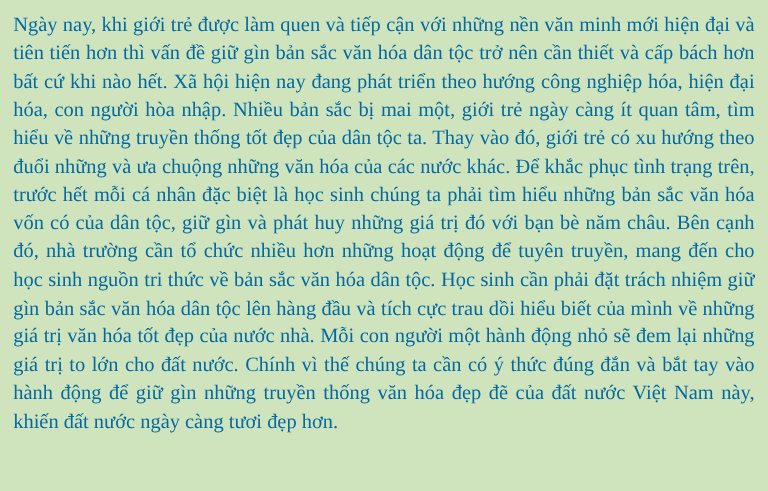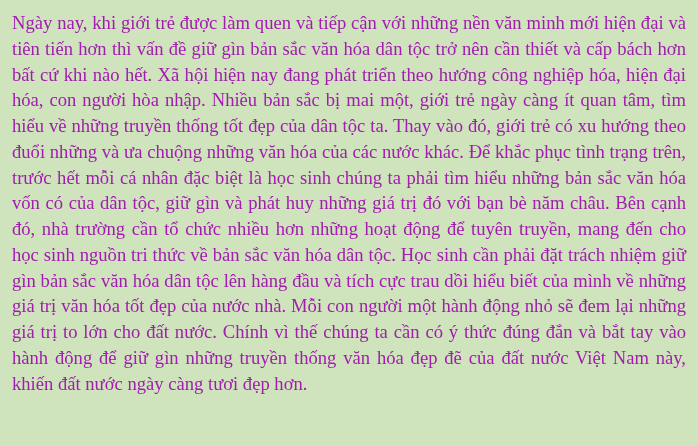--- a/index.html
+++ b/index.html
@@ -17,21 +17,21 @@
     width: 698px;
     height: 446px;
     background: #cfe3bd;
     box-sizing: border-box;
     padding: 10px 12px 8px 12px;
   }
   #essay-text {
     font-family: "Liberation Serif", serif;
     font-size: 18.6px;
     line-height: 1.385;
-    color: #a21caf;
+    color: #0369a1;
     text-align: justify;
     text-justify: inter-word;
     margin: 0;
     white-space: pre-wrap;
     hyphens: none;
   }
 </style>
 </head>
 <body>
 

